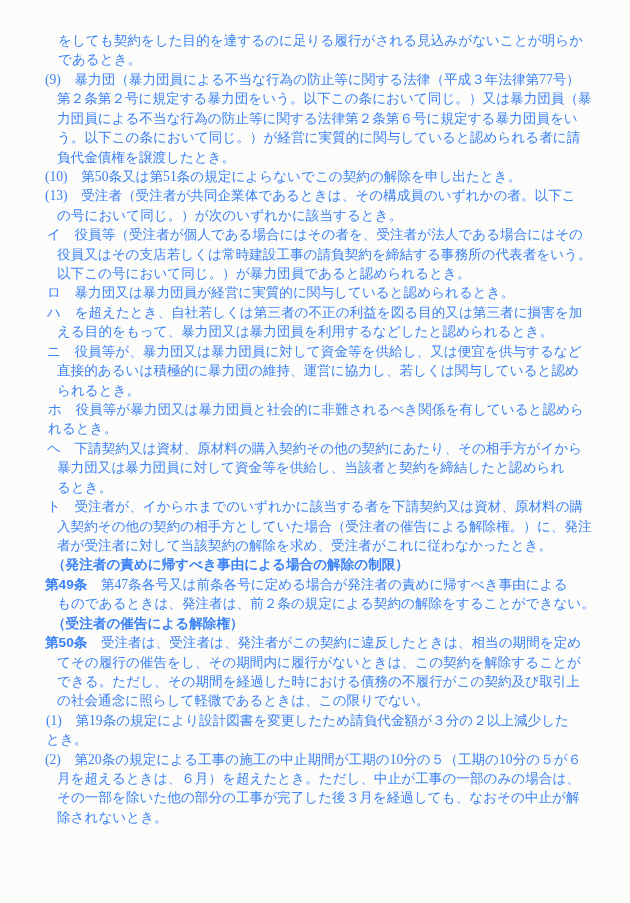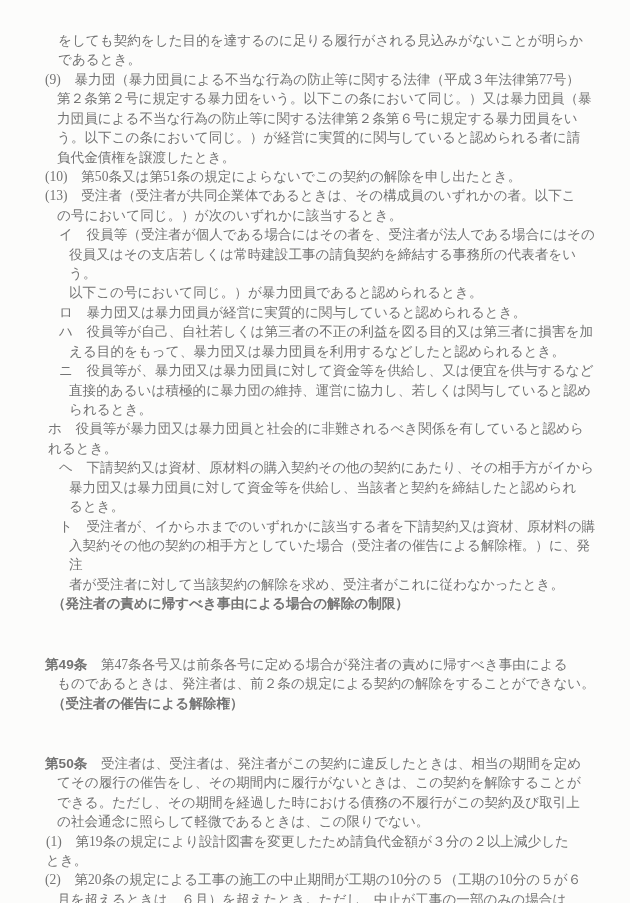--- a/index.html
+++ b/index.html
@@ -13,45 +13,45 @@
     overflow: hidden;
   }
   .page {
     box-sizing: border-box;
     width: 630px;
     height: 903px;
     padding: 31px 34px 0 45px;
     font-family: "Liberation Serif", "DejaVu Serif", serif;
     font-size: 13.6px;
     line-height: 19.42px;
-    color: #737373;
+    color: #3b82f6;
     border-radius: 10px;
   }
   .b {
     white-space: pre-line;
     margin: 0;
   }
   
   .cont { padding-left: 13px; }
   
   .num { padding-left: 12px; text-indent: -12px; }
   
   .num-flat { padding-left: 1px; }
   
-  .kata { margin-left: 14px; padding-left: 10px; text-indent: -10px; }
+  .kata { margin-left: 2px; padding-left: 10px; text-indent: -10px; }
   
   .kata-flat { margin-left: 3px; }
   
   .head {
     margin-left: 7px;
     font-family: "Liberation Sans", "DejaVu Sans", sans-serif;
     font-weight: bold;
   }
   
-  .art { padding-left: 12px; text-indent: -12px; margin-top: 41px; }
+  .art { padding-left: 12px; text-indent: -12px; }
   .artnum {
     font-family: "Liberation Sans", "DejaVu Sans", sans-serif;
     font-weight: bold;
   }
 </style>
 </head>
 <body>
 
 <div class="page">
   <div class="b cont">をしても契約をした目的を達するのに足りる履行がされる見込みがないことが明らか
@@ -61,21 +61,21 @@
 力団員による不当な行為の防止等に関する法律第２条第６号に規定する暴力団員をい
 う。以下この条において同じ。）が経営に実質的に関与していると認められる者に請
 負代金債権を譲渡したとき。</div>
   <div class="b num">(10)　第50条又は第51条の規定によらないでこの契約の解除を申し出たとき。</div>
   <div class="b num">(13)　受注者（受注者が共同企業体であるときは、その構成員のいずれかの者。以下こ
 の号において同じ。）が次のいずれかに該当するとき。</div>
   <div class="b kata">イ　役員等（受注者が個人である場合にはその者を、受注者が法人である場合にはその
 役員又はその支店若しくは常時建設工事の請負契約を締結する事務所の代表者をいう。
 以下この号において同じ。）が暴力団員であると認められるとき。</div>
   <div class="b kata">ロ　暴力団又は暴力団員が経営に実質的に関与していると認められるとき。</div>
-  <div class="b kata">ハ　役員等が自己、自社若しくは第三者の不正の利益を図る目的又は第三者に損害を加
+  <div class="b kata">ハ　を超えたとき、自社若しくは第三者の不正の利益を図る目的又は第三者に損害を加
 える目的をもって、暴力団又は暴力団員を利用するなどしたと認められるとき。</div>
   <div class="b kata">ニ　役員等が、暴力団又は暴力団員に対して資金等を供給し、又は便宜を供与するなど
 直接的あるいは積極的に暴力団の維持、運営に協力し、若しくは関与していると認め
 られるとき。</div>
   <div class="b kata-flat">ホ　役員等が暴力団又は暴力団員と社会的に非難されるべき関係を有していると認めら
 れるとき。</div>
   <div class="b kata">ヘ　下請契約又は資材、原材料の購入契約その他の契約にあたり、その相手方がイから
 暴力団又は暴力団員に対して資金等を供給し、当該者と契約を締結したと認められ
 るとき。</div>
   <div class="b kata">ト　受注者が、イからホまでのいずれかに該当する者を下請契約又は資材、原材料の購

